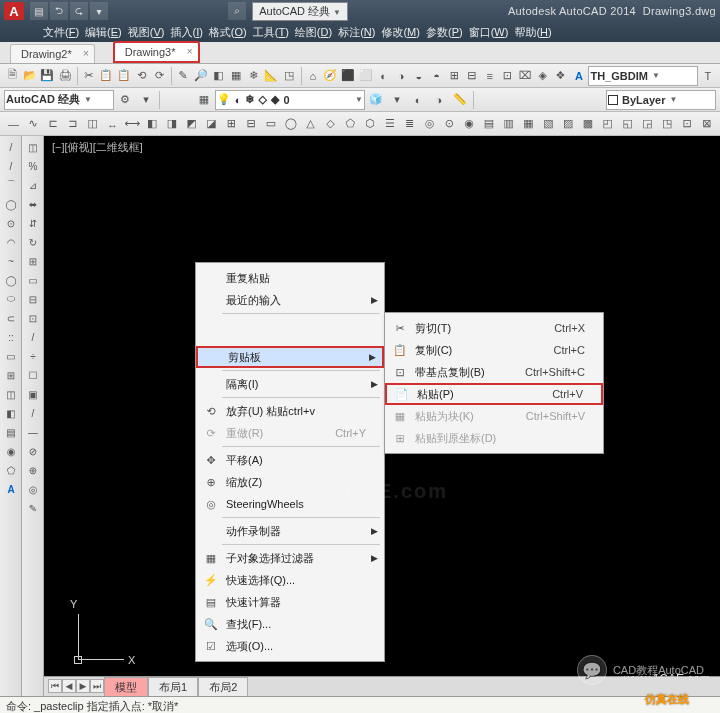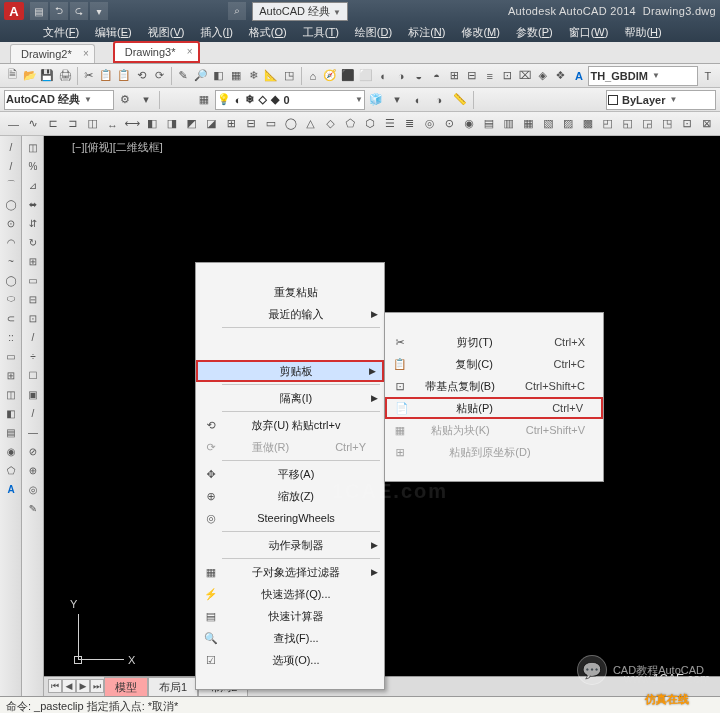--- a/index.html
+++ b/index.html
@@ -6,21 +6,21 @@
 body { width: 720px; height: 713px; background: #000; overflow: hidden; position: relative; }
 
 .title-bar { height: 22px; background: linear-gradient(#4a5a6a,#3a4a5a); display: flex; align-items: center; color: #fff; padding: 0 4px; gap: 6px; }
 .title-bar .logo { width: 20px; height: 18px; background: #c62828; color: #fff; display: flex; align-items: center; justify-content: center; font-weight: bold; font-size: 13px; border-radius: 2px; }
 .qat { display: flex; gap: 2px; }
 .qat-btn { width: 18px; height: 18px; background: rgba(255,255,255,.12); display: flex; align-items: center; justify-content: center; color: #ddd; font-size: 10px; }
 .title-mid { flex: 1; text-align: center; display: flex; justify-content: center; gap: 6px; align-items: center; }
 .title-mid .ws-dd { background: rgba(255,255,255,.9); color: #333; padding: 1px 6px; border: 1px solid #888; font-size: 10px; }
 .title-right { color: #ddd; font-size: 11px; letter-spacing: .3px; margin-left: 40px; }
 
-.menu-bar { height: 20px; background: linear-gradient(#3a4a5a,#2f3e4d); display: flex; align-items: center; gap: 10px; padding: 0 24px 0 40px; color: #e8e8e8; }
+.menu-bar { height: 20px; background: linear-gradient(#3a4a5a,#2f3e4d); display: flex; align-items: center; padding: 0 24px 0 40px; color: #e8e8e8; }
 .menu-item { padding: 2px 3px; cursor: default; }
 .menu-item u { text-decoration: underline; }
 
 .doc-tabs { height: 22px; background: #e6e6e6; border-bottom: 1px solid #aaa; display: flex; align-items: flex-end; padding-left: 10px; }
 .doc-tab { padding: 3px 22px 3px 10px; background: #f5f5f5; border: 1px solid #bbb; border-bottom: none; border-radius: 3px 3px 0 0; margin-right: 18px; color: #444; position: relative; font-size: 11px; }
 .doc-tab.active { background: #fff; }
 .doc-tab .close { position: absolute; right: 5px; top: 3px; color: #888; font-size: 10px; }
 .red-box { border: 2px solid #d32f2f !important; }
 
 .toolbar-row { height: 24px; background: linear-gradient(#f2f2f2,#e3e3e3); border-bottom: 1px solid #bbb; display: flex; align-items: center; padding: 0 4px; gap: 1px; overflow: hidden; }
@@ -29,39 +29,39 @@
 .dd { background: #fff; border: 1px solid #aaa; padding: 1px 1px; height: 20px; display: flex; align-items: center; gap: 4px; color: #333; font-size: 11px; font-weight: bold; }
 .dd.wide { min-width: 110px; }
 .chev { font-size: 8px; color: #666; }
 
 .work-area { display: flex; height: 560px; background: #000; position: relative; }
 .left-palette { width: 22px; background: linear-gradient(90deg,#ececec,#dcdcdc); border-right: 1px solid #aaa; display: flex; flex-direction: column; gap: 1px; padding: 2px 0; }
 .left-palette2 { width: 22px; background: linear-gradient(90deg,#ececec,#dcdcdc); border-right: 1px solid #aaa; display: flex; flex-direction: column; gap: 1px; padding: 2px 0; }
 .lp-btn { width: 20px; height: 18px; border: 1px solid transparent; margin-left: 1px; display: flex; align-items: center; justify-content: center; color: #555; font-size: 10px; }
 
 .canvas { flex: 1; background: #000; position: relative; }
-.view-tag { position: absolute; top: 4px; left: 8px; color: #bbb; font-size: 11px; margin-left: 20px; }
+.view-tag { position: absolute; top: 4px; left: 8px; color: #bbb; font-size: 11px; }
 .ucs { position: absolute; left: 14px; bottom: 36px; }
 .ucs .y { position: absolute; left: 20px; bottom: 0; width: 1px; height: 46px; background: #d0d0d0; }
 .ucs .x { position: absolute; left: 20px; bottom: 0; width: 46px; height: 1px; background: #d0d0d0; }
 .ucs .ylbl { position: absolute; left: 12px; bottom: 50px; color: #d0d0d0; font-size: 11px; }
 .ucs .xlbl { position: absolute; left: 70px; bottom: -6px; color: #d0d0d0; font-size: 11px; }
 .ucs .box { position: absolute; left: 16px; bottom: -4px; width: 8px; height: 8px; border: 1px solid #d0d0d0; }
 
 .layout-tabs { position: absolute; left: 0; right: 0; bottom: 0; height: 20px; background: #dcdcdc; border-top: 1px solid #999; display: flex; align-items: center; padding-left: 60px; gap: 0; }
 .layout-tab { padding: 2px 10px; background: #ececec; border: 1px solid #aaa; border-bottom: none; font-size: 11px; color: #333; }
 .layout-tab.active { background: #fca5a5; }
 .layout-nav { position: absolute; left: 4px; top: 2px; display: flex; gap: 0; }
 .layout-nav span { width: 14px; height: 14px; border: 1px solid #aaa; background: #f0f0f0; display: flex; align-items: center; justify-content: center; font-size: 9px; color: #555; }
 
 .cmd-area { background: #f4f4f0; border-top: 1px solid #999; padding: 2px 6px; height: 40px; position: relative; color: #333; font-size: 11px; line-height: 14px; }
 .cmd-line { white-space: nowrap; }
 
 
-.ctx { position: absolute; background: #f4f4f4; border: 1px solid #9a9a9a; box-shadow: 2px 2px 4px rgba(0,0,0,.3); padding: 18px 0; text-align: center; }
+.ctx { position: absolute; background: #f4f4f4; border: 1px solid #9a9a9a; box-shadow: 2px 2px 4px rgba(0,0,0,.3); padding: 4px 0; }
 .ctx .row { display: flex; align-items: center; height: 22px; padding: 0 18px 0 4px; position: relative; }
 .ctx .ic { width: 22px; height: 20px; display: flex; align-items: center; justify-content: center; color: #555; font-size: 11px; }
 .ctx .lab { flex: 1; padding-left: 4px; color: #222; }
 .ctx .sc { color: #444; padding-left: 20px; }
 .ctx .arrow { position: absolute; right: 6px; font-size: 9px; color: #333; }
 .ctx .row.disabled .lab, .ctx .row.disabled .ic, .ctx .row.disabled .sc { color: #a0a0a0; }
 .ctx .sep { height: 1px; background: #c8c8c8; margin: 2px 4px 2px 26px; }
 .ctx .row.hl { background: #cfe3ff; margin-top: 32px; }
 
 .ctx1 { top: 262px; left: 195px; width: 190px; }

